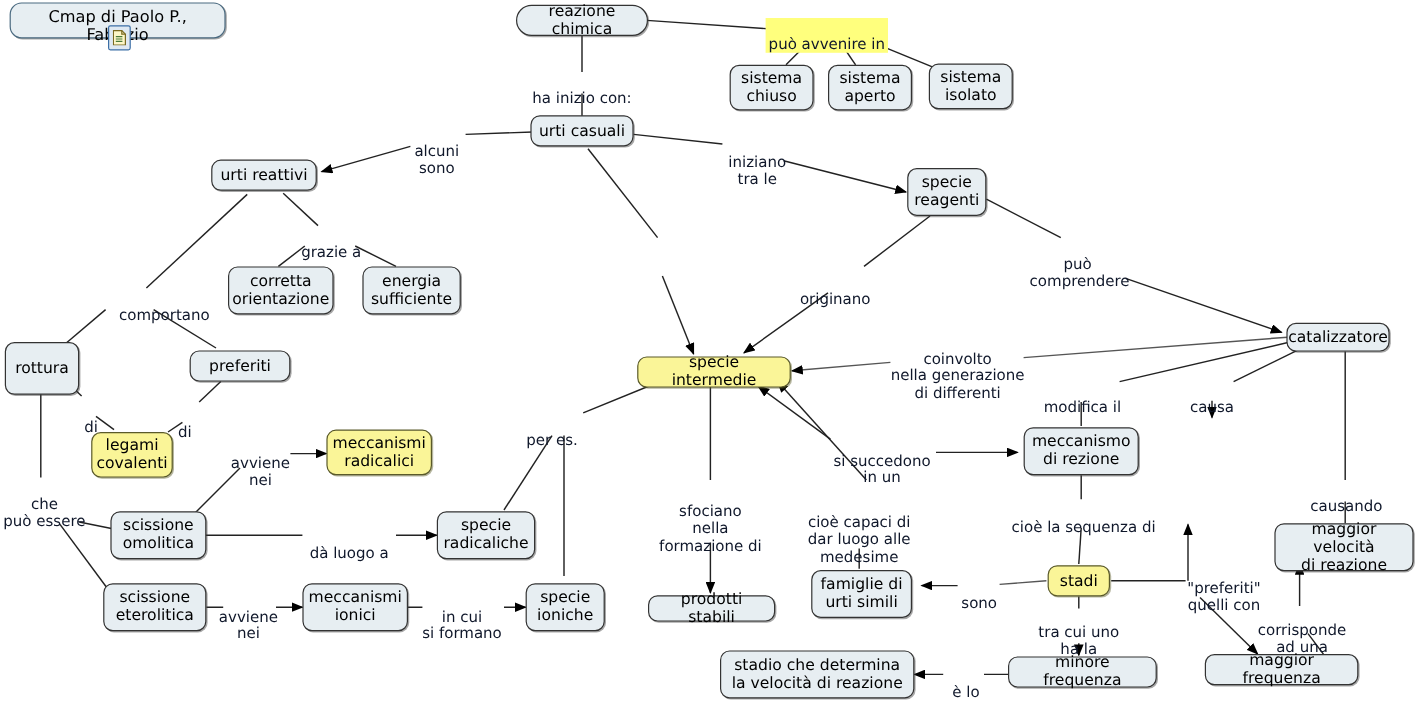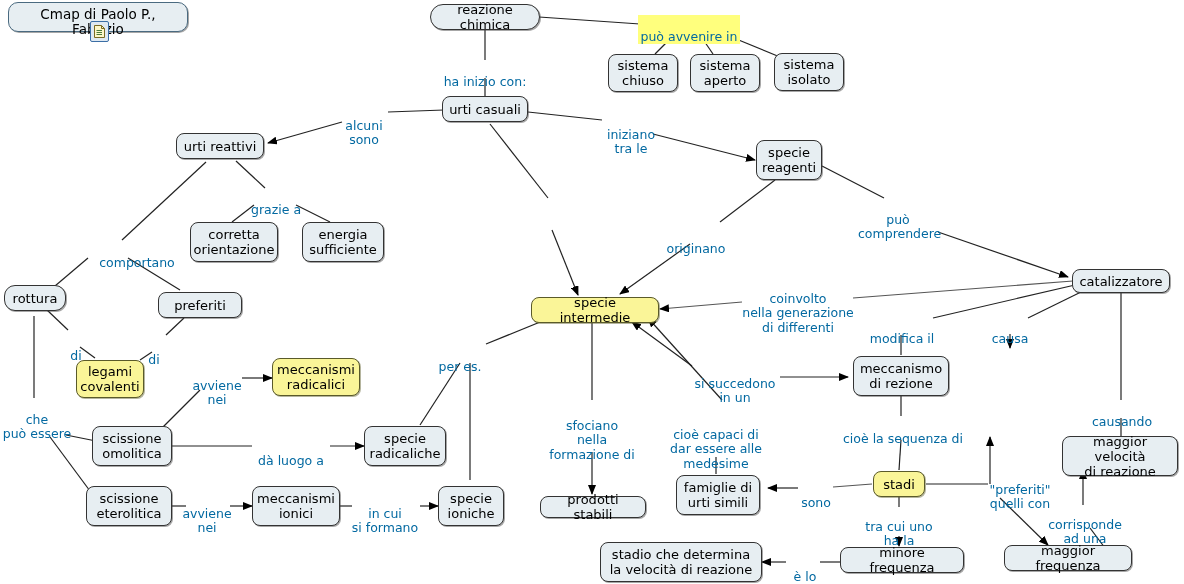--- a/index.html
+++ b/index.html
@@ -41,21 +41,21 @@
     border:1px solid #4a6a80;
     border-radius:10px;
     font-size:13.5px;
     align-items:flex-start;
     padding-top:4px;
   }
 
   
   .link-label{
     position:absolute;
-    color:#0369a1;
+    color:#0f172a;
     font-size:12.5px;
     line-height:14.5px;
     text-align:center;
     white-space:pre-line;
     background:transparent;
   }
   .link-label.hl{
     background:#ffff7d;
     padding:0 2px;
   }
@@ -233,21 +233,21 @@
 
   <div class="node" style="left:190px; top:222px; width:88px; height:40px;">
     <span>corretta
 orientazione</span>
   </div>
   <div class="node" style="left:302px; top:222px; width:82px; height:40px;">
     <span>energia
 sufficiente</span>
   </div>
 
-  <div class="node" style="left:4px; top:285px; width:62px; height:26px;border-radius:11px;">
+  <div class="node" style="left:4px; top:285px; width:62px; height:44px;">
     <span>rottura</span>
   </div>
   <div class="node" style="left:158px; top:292px; width:84px; height:26px;">
     <span>preferiti</span>
   </div>
 
   <div class="node yellow" style="left:76px; top:360px; width:68px; height:38px;">
     <span>legami
 covalenti</span>
   </div>
@@ -289,21 +289,21 @@
 
   <div class="node" style="left:540px; top:496px; width:106px; height:22px;justify-content:flex-end;">
     <span>prodotti stabili</span>
   </div>
 
   <div class="node" style="left:676px; top:475px; width:84px; height:40px;">
     <span>famiglie di
 urti simili</span>
   </div>
 
-  <div class="node" style="left:1072px; top:269px; width:98px; height:24px;">
+  <div class="node" style="left:1072px; top:269px; width:86px; height:24px;">
     <span>catalizzatore</span>
   </div>
 
   <div class="node" style="left:853px; top:356px; width:96px; height:40px;">
     <span>meccanismo
 di rezione</span>
   </div>
 
 
   <div class="node" style="left:1062px; top:436px; width:116px; height:40px;">
@@ -406,21 +406,21 @@
   </div>
 
   <div class="link-label" style="left:540px; top:404px; width:104px;">
     <span>sfociano
 nella
 formazione di</span>
   </div>
 
   <div class="link-label" style="left:663px; top:413px; width:106px;">
     <span>cioè capaci di
-dar essere alle
+dar luogo alle
 medesime</span>
   </div>
 
   <div class="link-label" style="left:690px; top:362px; width:90px;">
     <span>si succedono
 in un</span>
   </div>
 
   <div class="link-label" style="left:866px; top:317px; width:72px;">
     <span>modifica il</span>

